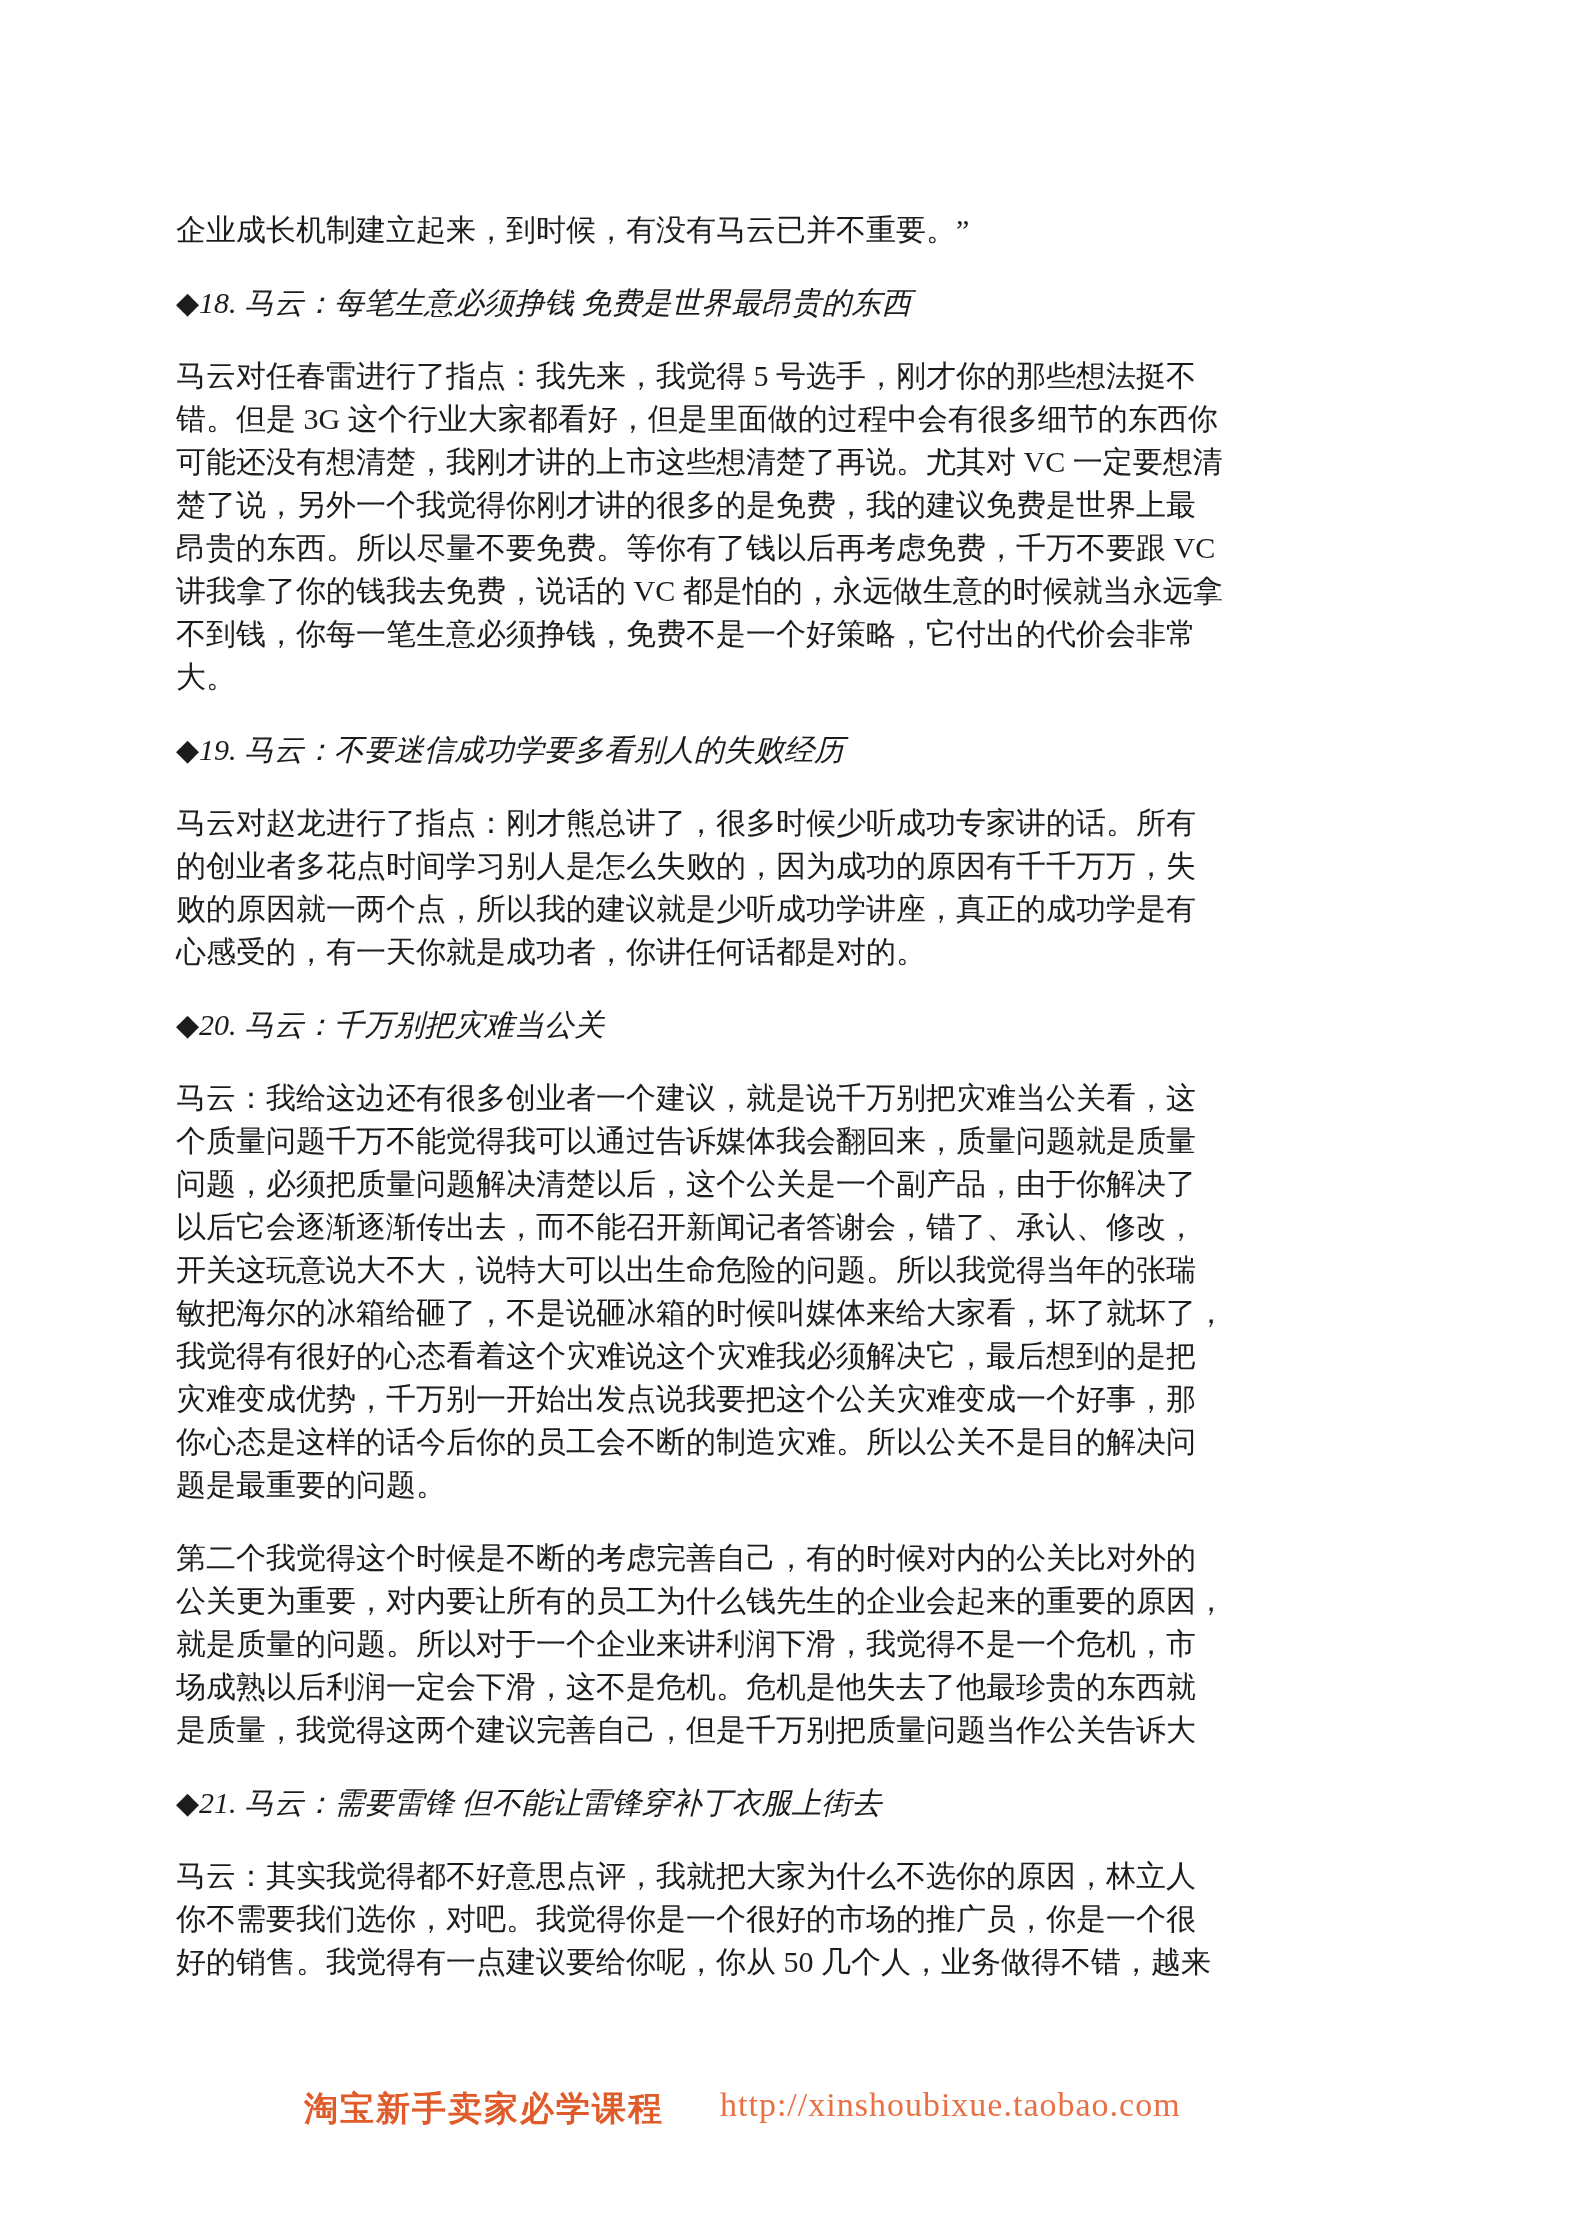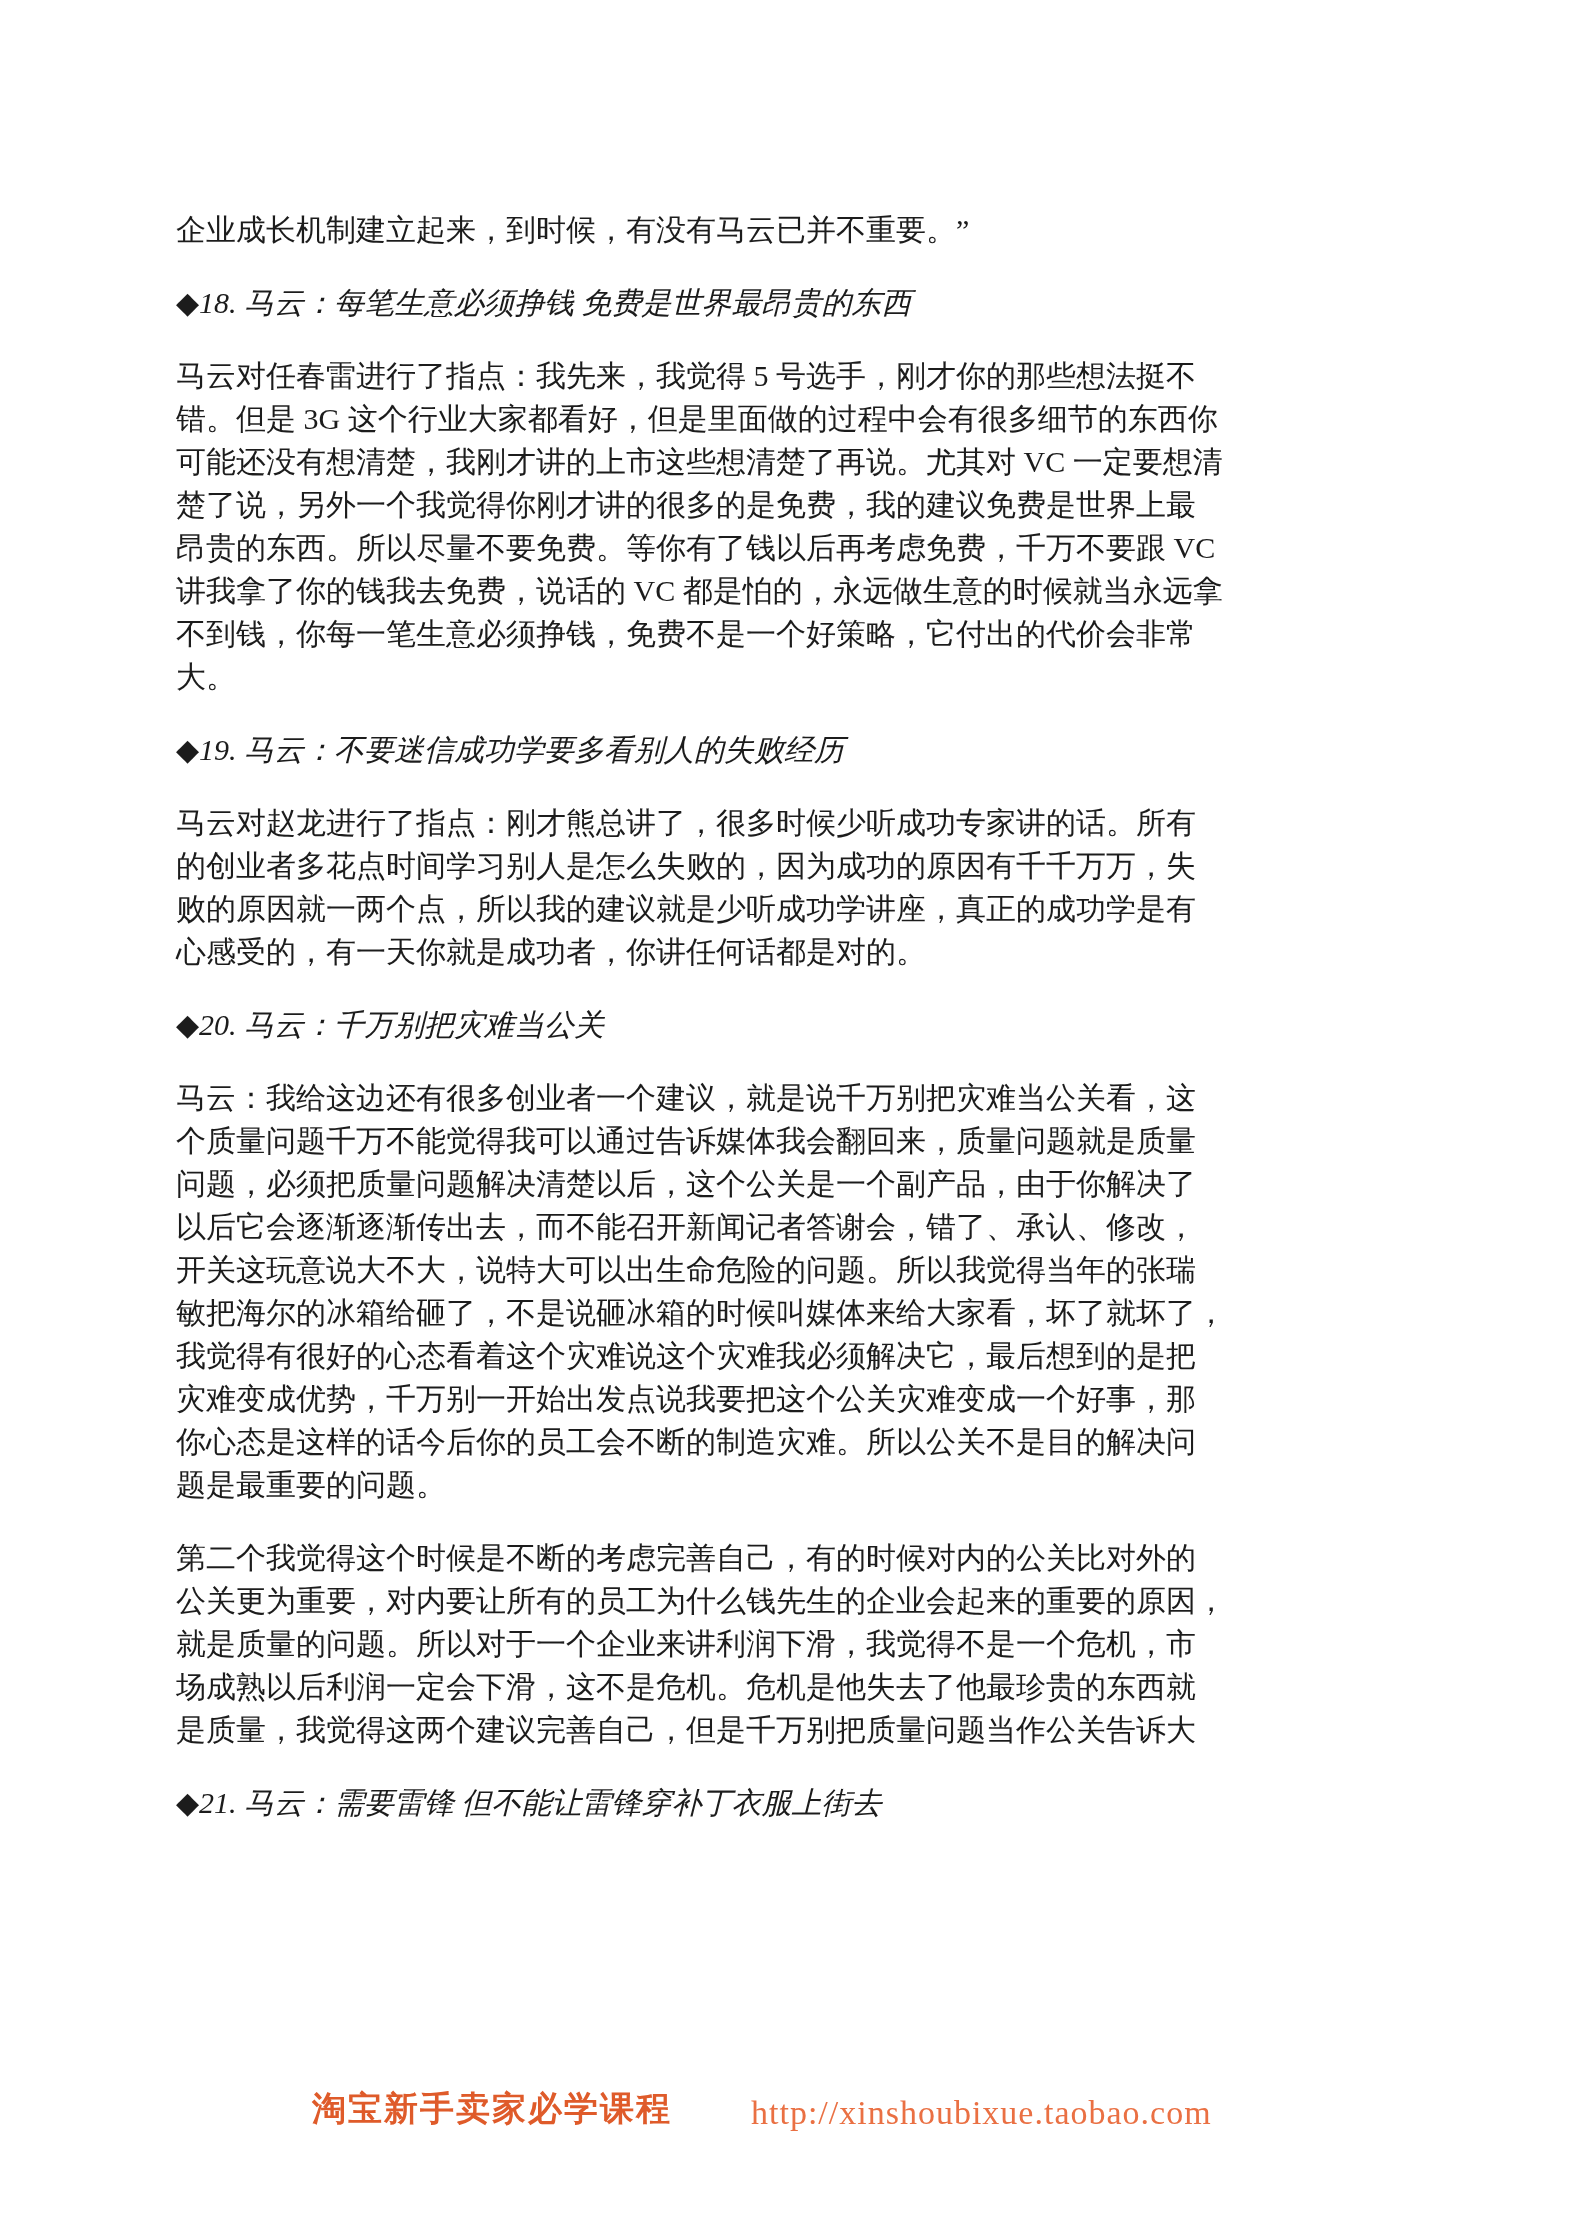--- a/index.html
+++ b/index.html
@@ -34,26 +34,26 @@
     margin: 0 0 30px 0;
   }
   .line {
     display: block;
     font-size: 30px;
     line-height: 43px;
     white-space: nowrap;
   }
   .footer {
     position: absolute;
-    left: 312px;
+    left: 304px;
     top: 2086px;
     width: 1100px;
     display: flex;
-    align-items: flex-end;
-    gap: 79px;
+    align-items: flex-start;
+    gap: 56px;
     white-space: nowrap;
   }
   .footer-course {
     font-size: 34px;
     font-weight: bold;
     color: #df5b2a;
     letter-spacing: 2px;
   }
   .footer-url {
     font-size: 34px;
@@ -107,20 +107,25 @@
     </p>
     <p class="para">
       <span class="line">第二个我觉得这个时候是不断的考虑完善自己，有的时候对内的公关比对外的</span>
       <span class="line">公关更为重要，对内要让所有的员工为什么钱先生的企业会起来的重要的原因，</span>
       <span class="line">就是质量的问题。所以对于一个企业来讲利润下滑，我觉得不是一个危机，市</span>
       <span class="line">场成熟以后利润一定会下滑，这不是危机。危机是他失去了他最珍贵的东西就</span>
       <span class="line">是质量，我觉得这两个建议完善自己，但是千万别把质量问题当作公关告诉大</span>
     </p>
 
     <h2 class="heading">◆21. 马云：需要雷锋 但不能让雷锋穿补丁衣服上街去</h2>
+    <p class="para">
+      <span class="line">马云：其实我觉得都不好意思点评，我就把大家为什么不选你的原因，林立人</span>
+      <span class="line">你不需要我们选你，对吧。我觉得你是一个很好的市场的推广员，你是一个很</span>
+      <span class="line">好的销售。我觉得有一点建议要给你呢，你从 50 几个人，业务做得不错，越来</span>
+    </p>
 
   </div>
 
   <div class="footer">
     <span class="footer-course">淘宝新手卖家必学课程</span>
     <a class="footer-url">http://xinshoubixue.taobao.com</a>
   </div>
 </div>
 
 </body></html>

